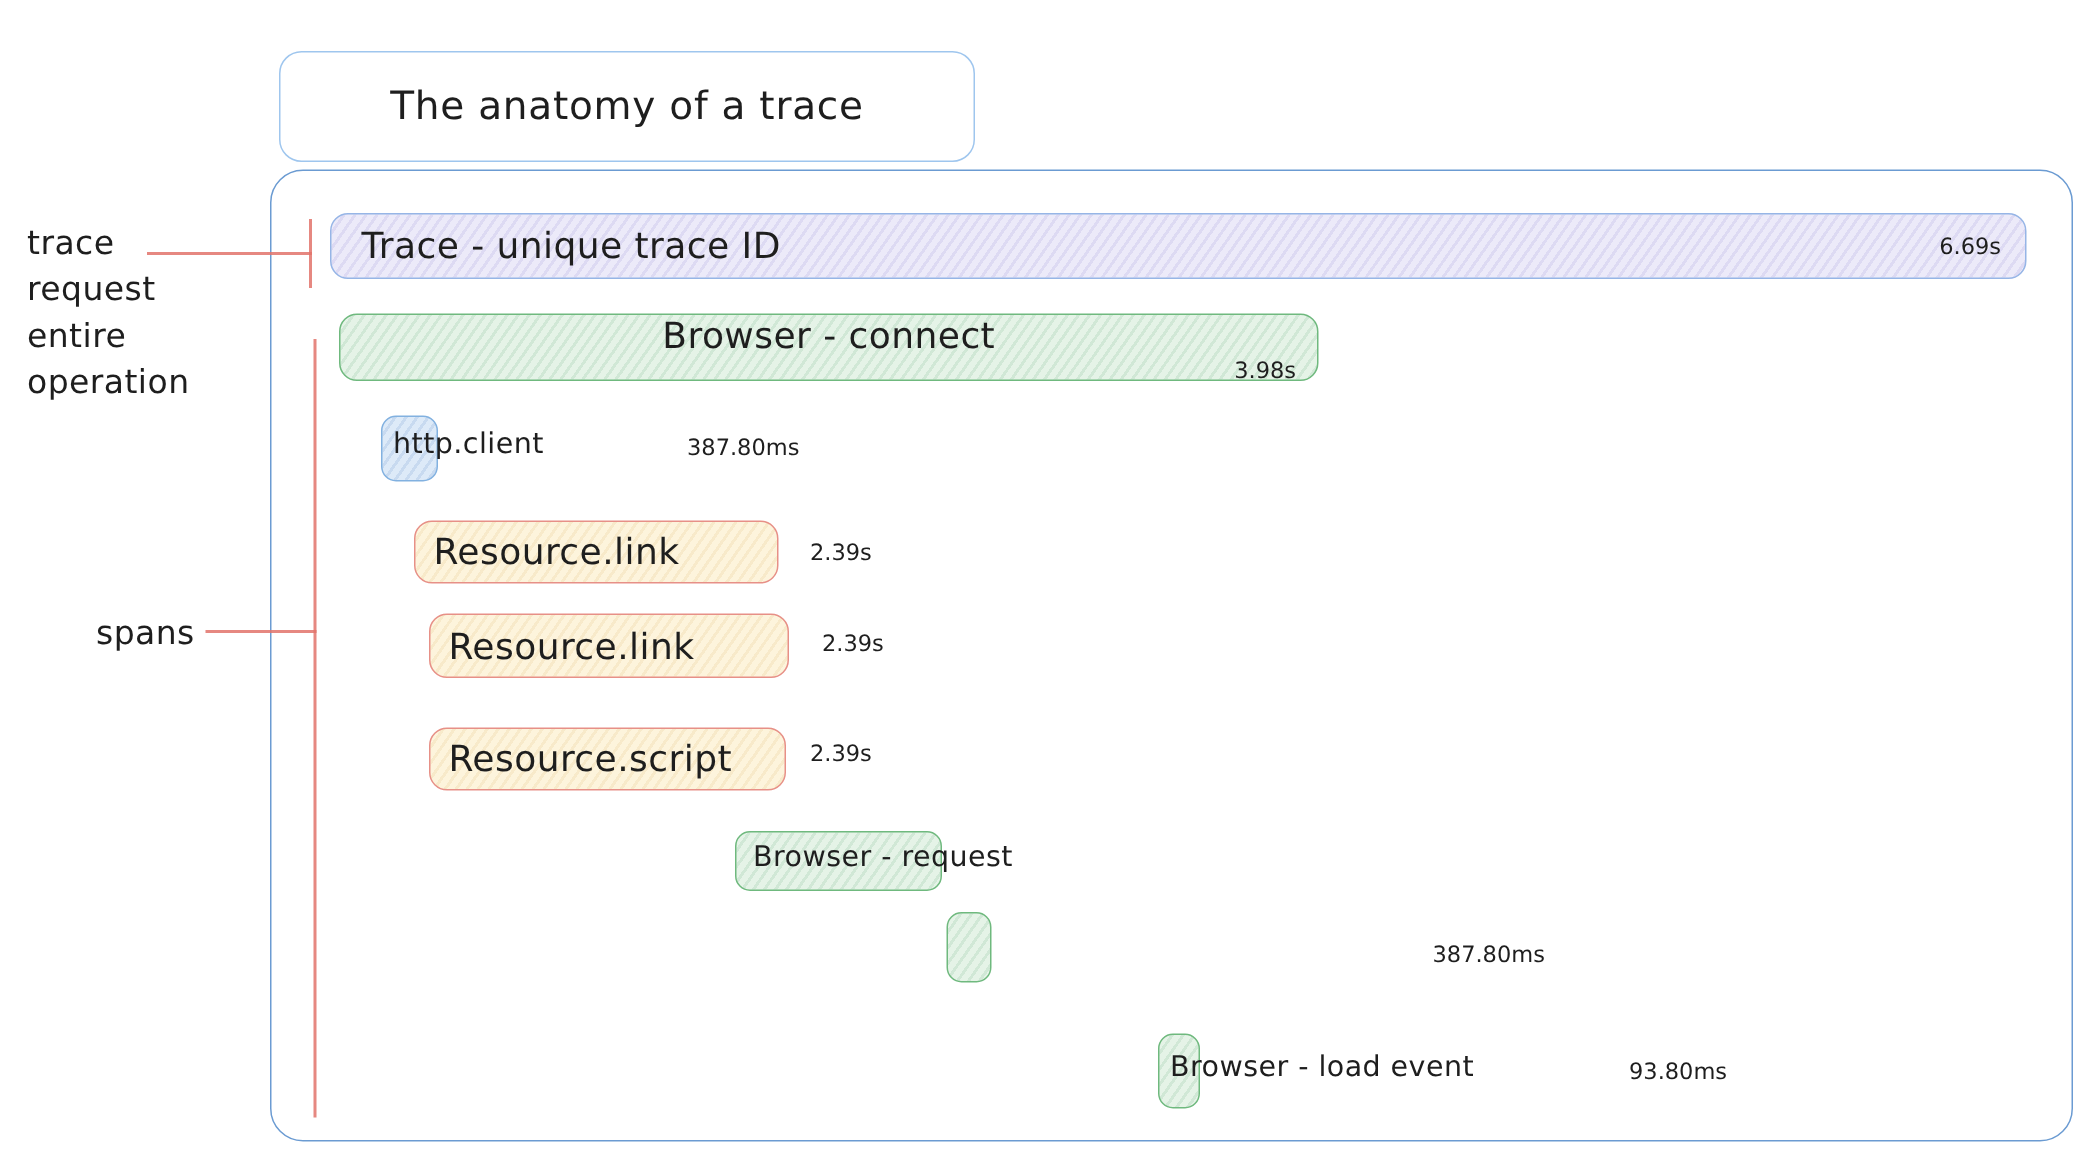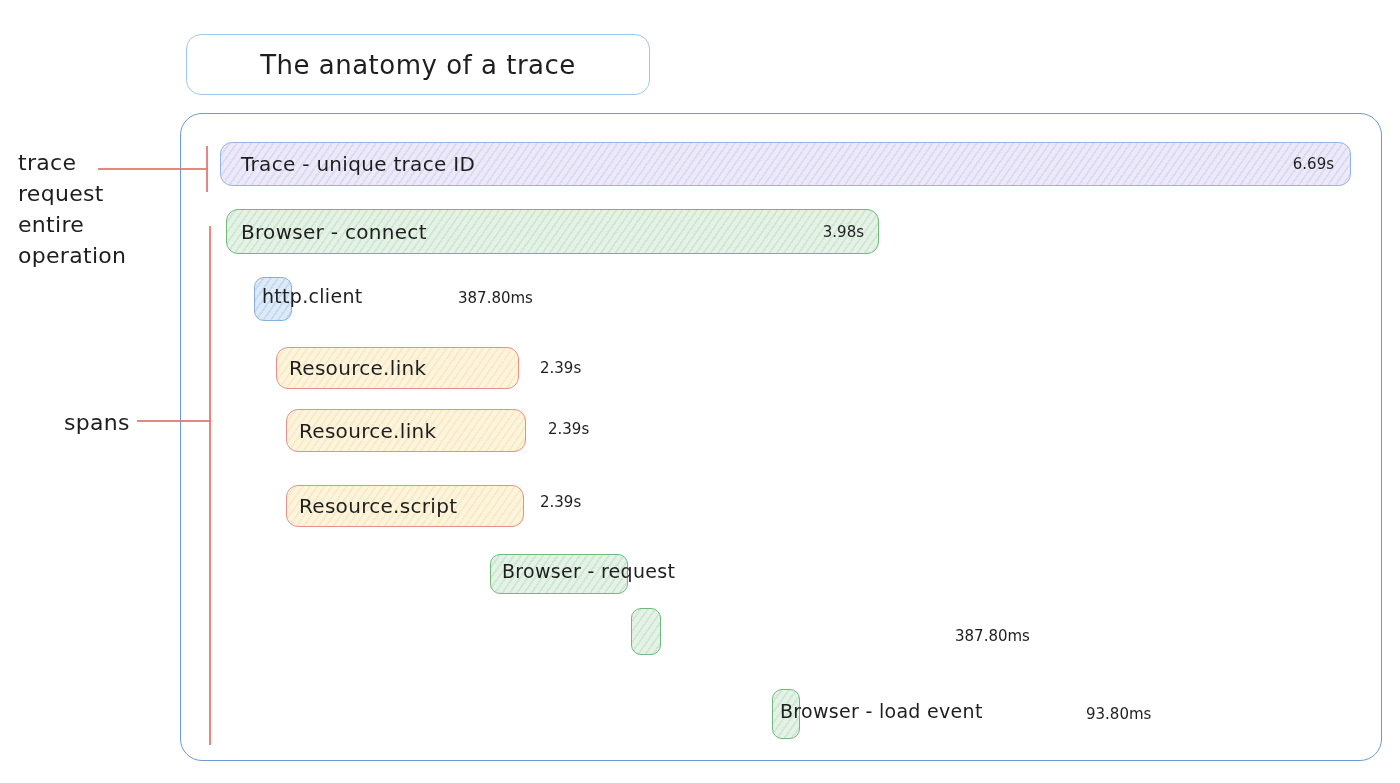--- a/index.html
+++ b/index.html
@@ -12,55 +12,56 @@
     color:var(--text,#1e1e1e);
   }
   .canvas{
     position:relative;
     width:1400px;height:783px;
     background:var(--canvas-bg);
     overflow:hidden;
   }
   
   .title-box{
-    position:absolute;left:186px;top:34px;width:464px;height:61px;
+    position:absolute;left:186px;top:34px;width:464px;height:74px;
     border:1.6px solid var(--title-border,#9fc6ee);
     border-radius:15px;
     display:flex;align-items:center;justify-content:center;
     background:#fff;
   }
   .title-box span{font-size:26px;letter-spacing:.5px;}
   
   .container-frame{
     position:absolute;left:180px;top:113px;width:1202px;height:648px;
     border:1.6px solid var(--container-border,#6b9bd2);
     border-radius:22px;
     background:#fff;
   }
   
   .bar{
     position:absolute;
     display:flex;align-items:center;
     border-radius:12px;
   }
   .bar-label{
-    font-size:20px;white-space:nowrap;letter-spacing:.3px;
+    font-size:24px;white-space:nowrap;letter-spacing:.3px;
   }
   .bar-duration{
     font-size:15px;margin-left:auto;white-space:nowrap;
   }
   .trace-fill{
     background-color:var(--trace-fill,#eceaf9);
     background-image:repeating-linear-gradient(125deg,rgba(130,120,205,.14) 0 2px,transparent 2px 6px);
     border:1.4px solid var(--trace-border,#96b5e6);
   }
   .green-fill{
     background-color:var(--green-fill,#e5f3e7);
     background-image:repeating-linear-gradient(125deg,rgba(60,150,90,.12) 0 2px,transparent 2px 6px);
     border:1.4px solid var(--green-border,#6fb97e);
+    flex-direction:column;
   }
   .blue-fill{
     background-color:var(--blue-fill,#ddeaf8);
     background-image:repeating-linear-gradient(125deg,rgba(70,120,190,.14) 0 2px,transparent 2px 6px);
     border:1.4px solid var(--blue-border,#82b1e0);
   }
   .yellow-fill{
     background-color:var(--yellow-fill,#fdf4dc);
     background-image:repeating-linear-gradient(125deg,rgba(210,160,70,.12) 0 2px,transparent 2px 6px);
     border:1.4px solid var(--yellow-border,#e79087);

